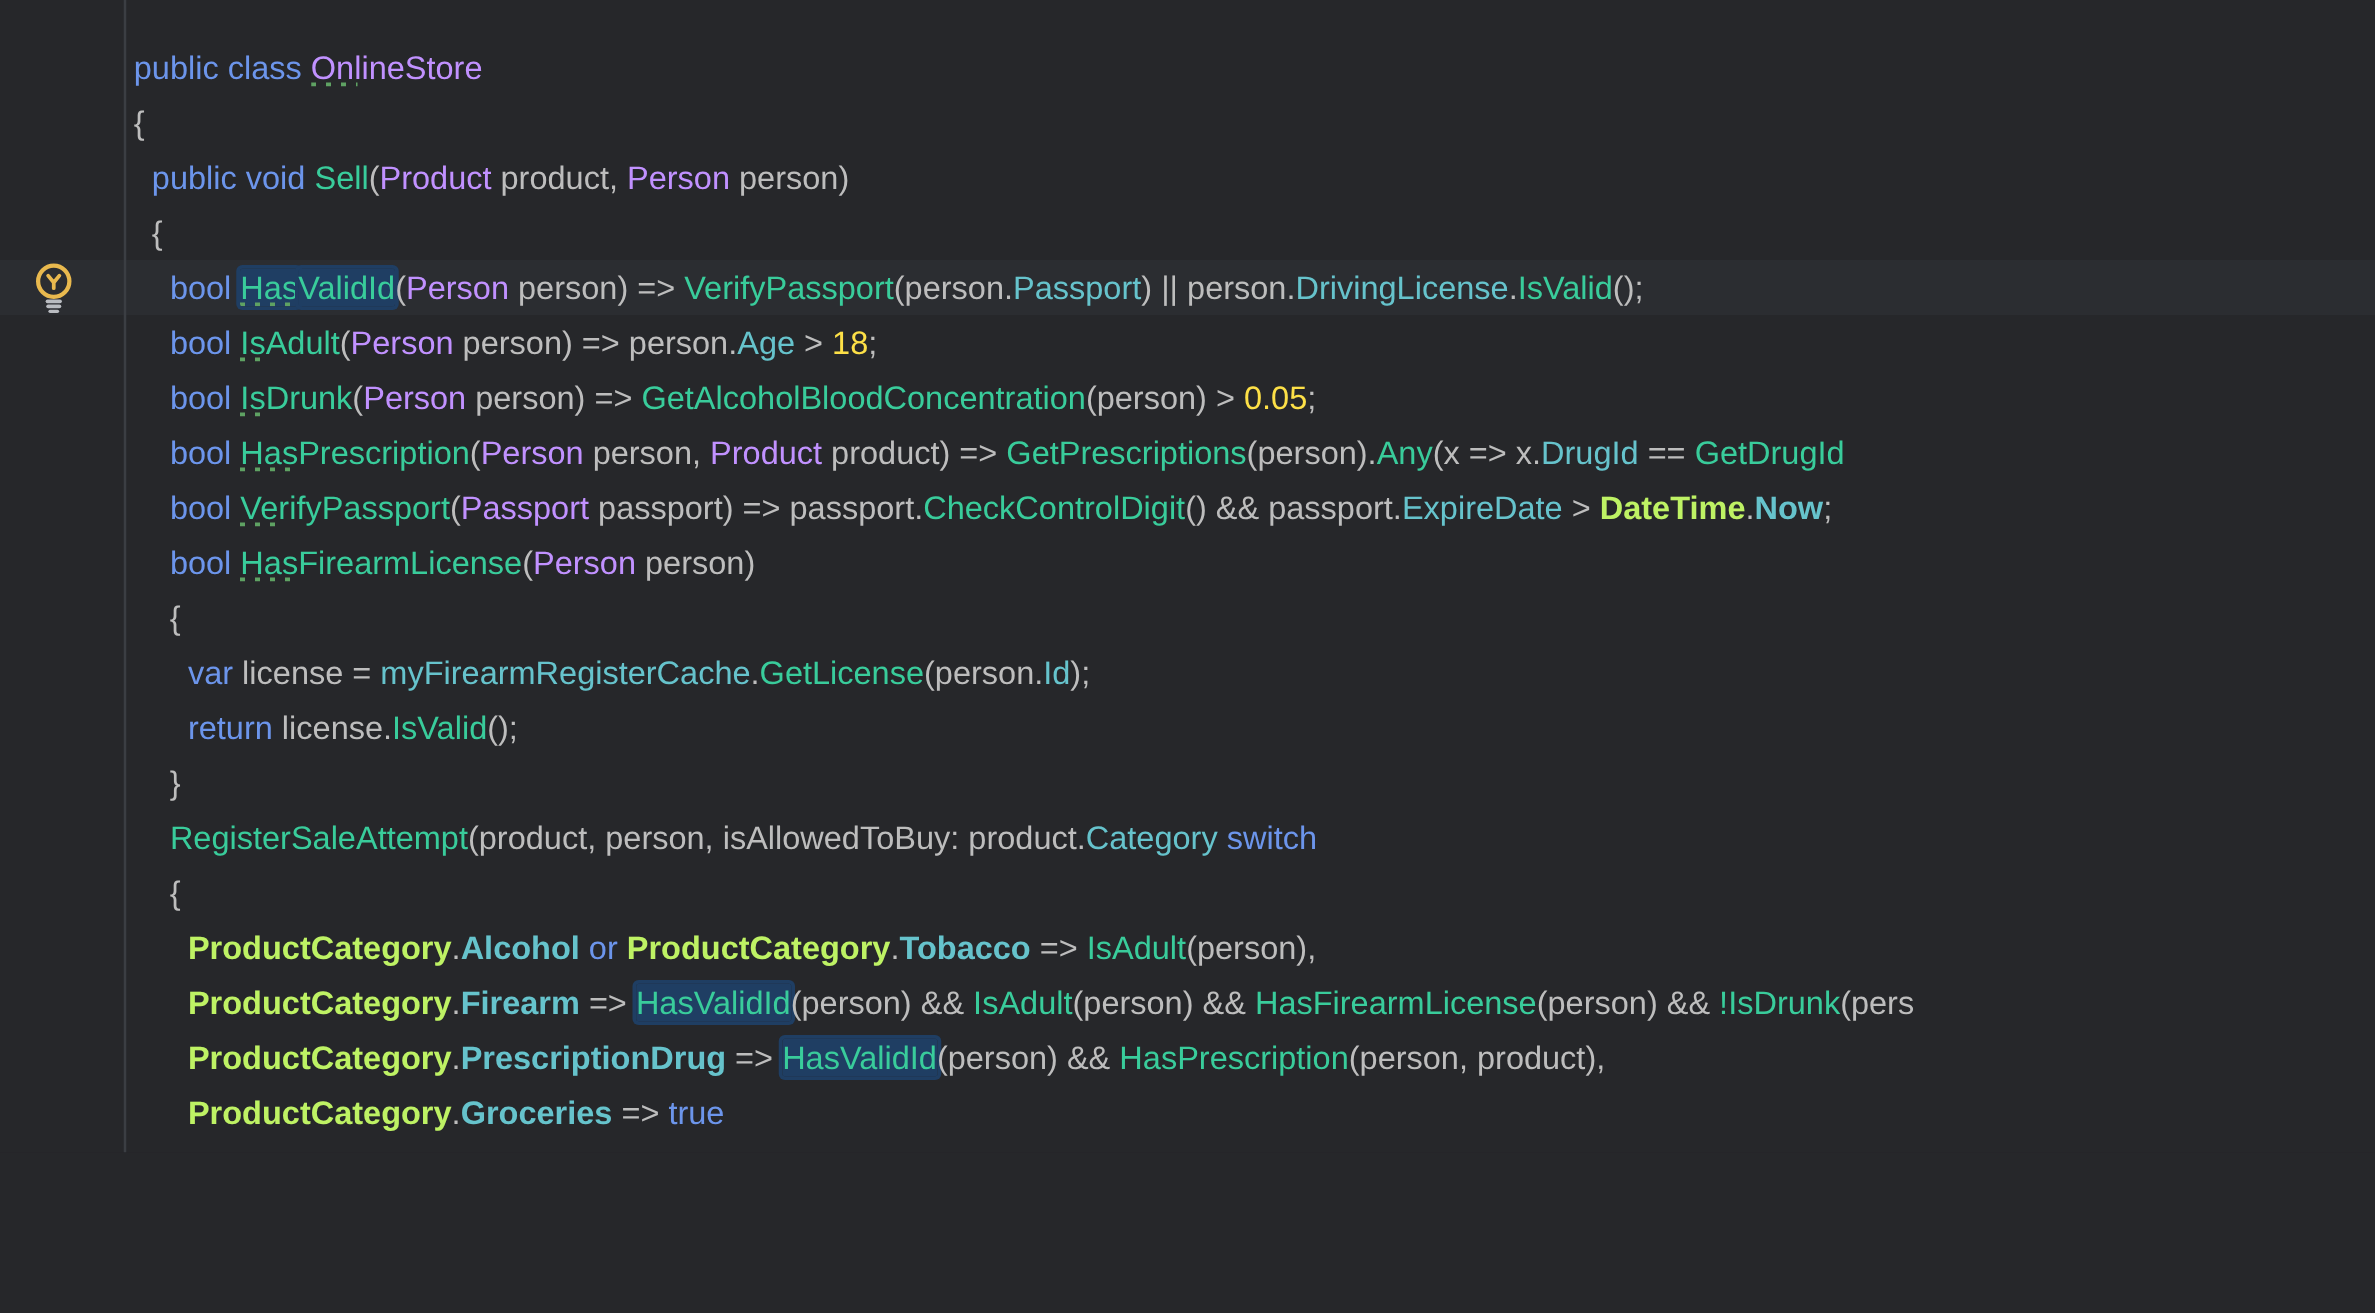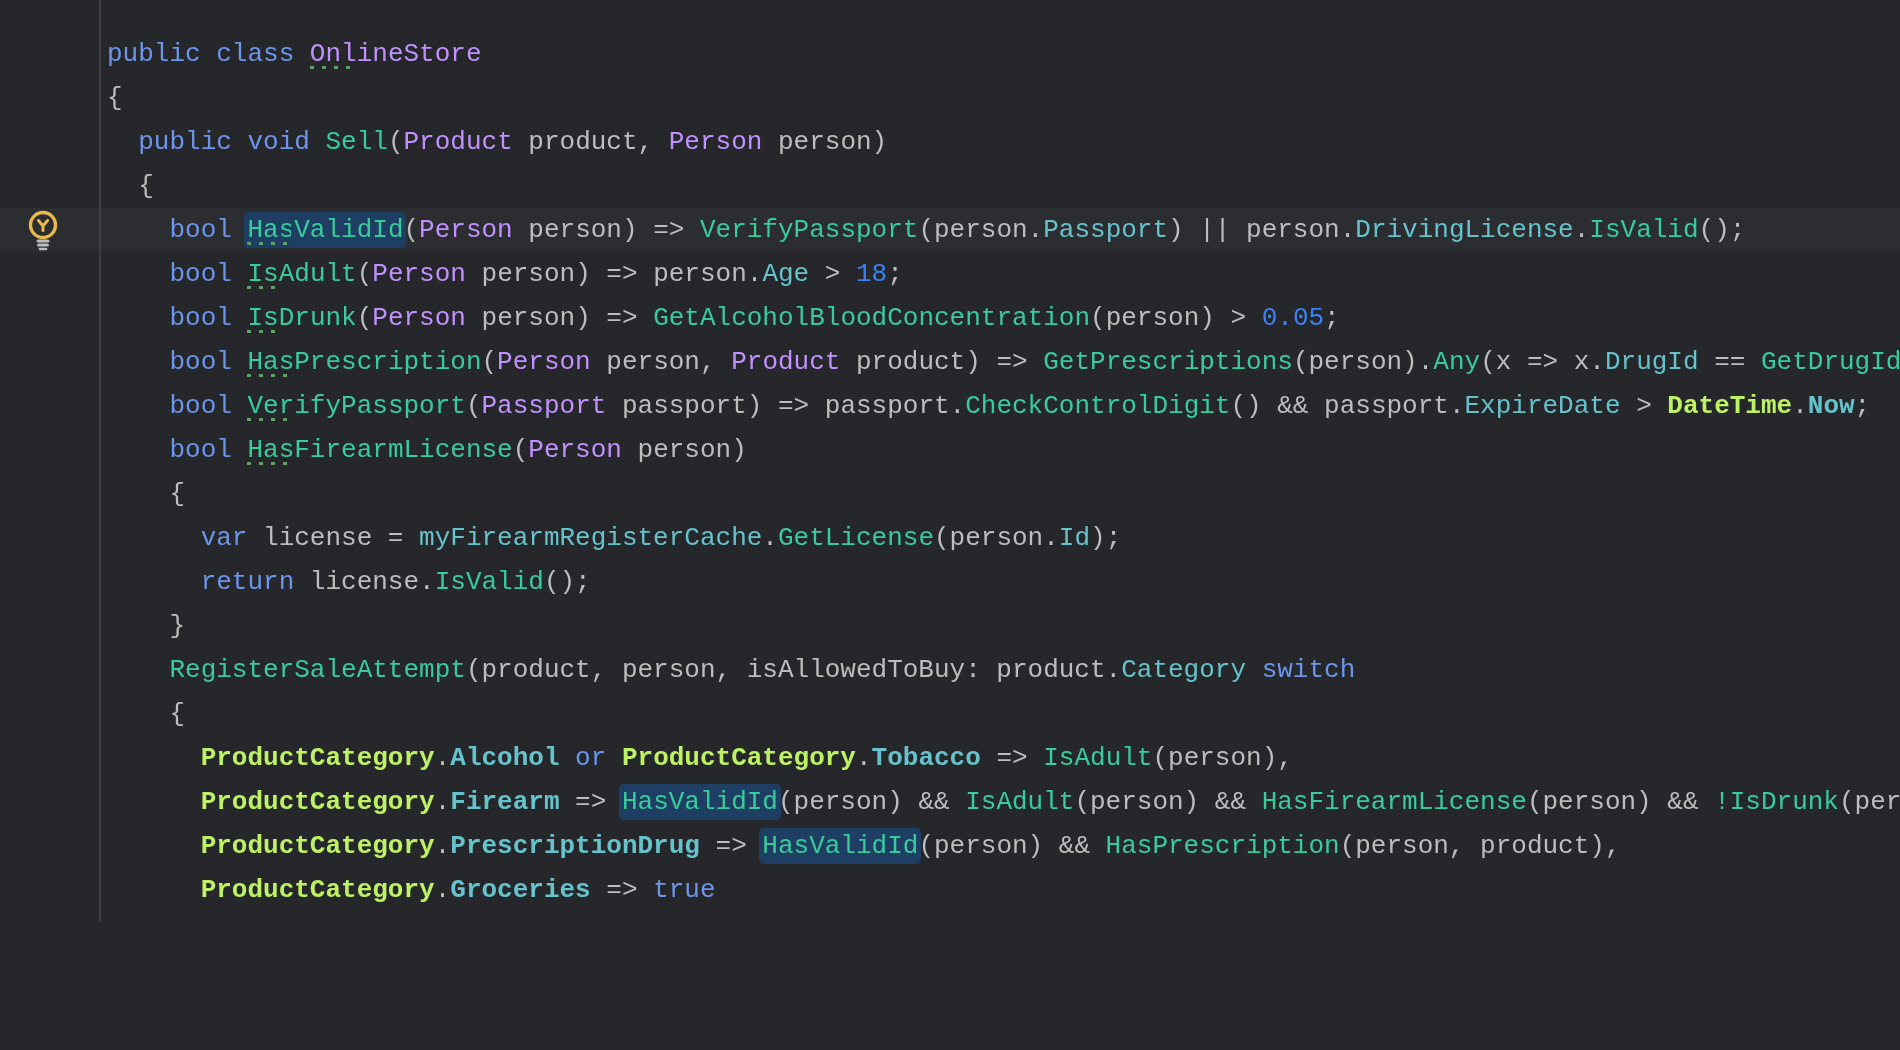--- a/index.html
+++ b/index.html
@@ -1,21 +1,21 @@
 <!DOCTYPE html>
 <html><head>
 <meta charset="utf-8">
 <style>
   html,body{margin:0;padding:0;background:#26272a;}
   .stage{
     position:relative;
     width:1900px;height:922px;
     background:#26272a;
     overflow:hidden;
-    font-family:Liberation Mono, monospace;
+    font-family:Liberation Sans, sans-serif;
   }
   .caret-line{
     position:absolute;left:0;top:208px;width:1900px;height:44px;
     background:#2b2d31;
   }
   .gutter{
     position:absolute;left:0;top:0;width:99px;height:1050px;
   }
   .gutter-border{
     position:absolute;left:99px;top:0;width:2px;height:1050px;
@@ -29,21 +29,21 @@
     font-size:26px;line-height:44px;
     color:#BDBDBD;
     white-space:pre;
   }
   .code-line{height:44px;white-space:pre;}
   .tok-p   {color:#BDBDBD;}
   .tok-kw  {color:#6C95EB;}
   .tok-cls {color:#C191FF;}
   .tok-m   {color:#39CC9B;}
   .tok-fld {color:#66C3CC;}
-  .tok-num {color:#3b82f6;}
+  .tok-num {color:#fde047;}
   .tok-enum{color:#66C3CC;font-weight:bold;}
   .tok-ecls{color:#bef264;font-weight:bold;}
   .tok-efld{color:#66C3CC;font-weight:bold;margin-top:30px;}
   .tok-dim {color:#7A7E85;}
   .hl{
     background-color:#1f3e63;
     box-shadow:0 0 0 3px #1f3e63;
     border-radius:2px;
   }
   .dots{

